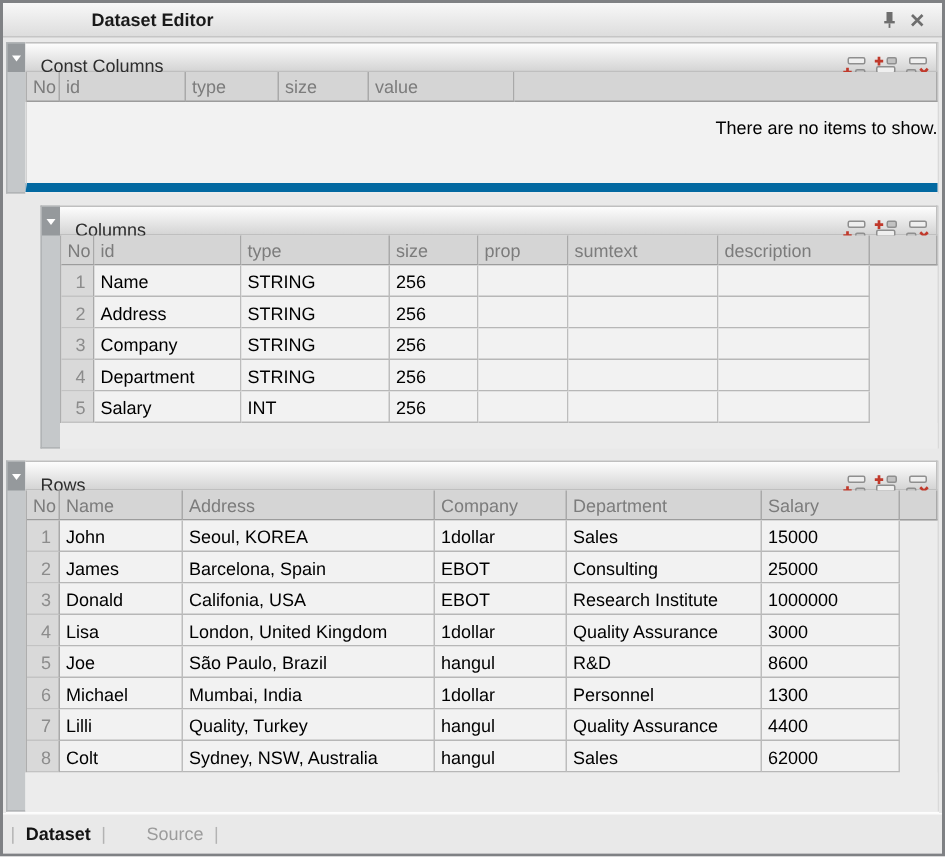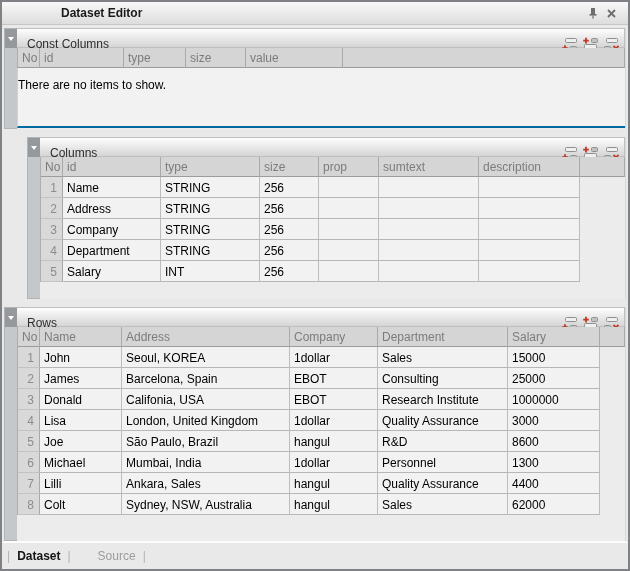--- a/index.html
+++ b/index.html
@@ -74,22 +74,22 @@
     text-align:right; padding:4px 5px 0 2px;
   }
   .td {
     height:21px; background:#f2f2f2; color:#000;
     border-right:1px solid #bdbdbd; border-bottom:1px solid #b7b7b7;
     padding:4px 3px 0 4px; white-space:nowrap; overflow:hidden;
   }
   .row-filler { background:transparent; }
   .empty-area {
     flex:none; height:60px; background:#f2f2f2;
-    border-bottom:2px solid #0369a1; border-left:1px solid #d2d2d2;
-    text-align:left; padding-top:10px; color:#000;
+    border-bottom:6px solid #0369a1; border-left:1px solid #d2d2d2;
+    text-align:right; padding-top:10px; color:#000;
   }
   .sec-fill { flex:1; background:#ececec; }
   
   .footer {
     flex:none; height:27px;
     background:#e9e9e9;
     border-top:1px solid #fbfbfb;
     display:flex; align-items:center;
     padding:0 5px; gap:7px;
   }
@@ -370,21 +370,21 @@
           <div class="no-cell">6</div>
           <div class="td">Michael</div>
           <div class="td">Mumbai, India</div>
           <div class="td">1dollar</div>
           <div class="td">Personnel</div>
           <div class="td">1300</div>
           <div class="row-filler"></div>
 
           <div class="no-cell">7</div>
           <div class="td">Lilli</div>
-          <div class="td">Ankara, Sales</div>
+          <div class="td">Quality, Turkey</div>
           <div class="td">hangul</div>
           <div class="td">Quality Assurance</div>
           <div class="td">4400</div>
           <div class="row-filler"></div>
 
           <div class="no-cell">8</div>
           <div class="td">Colt</div>
           <div class="td">Sydney, NSW, Australia</div>
           <div class="td">hangul</div>
           <div class="td">Sales</div>

